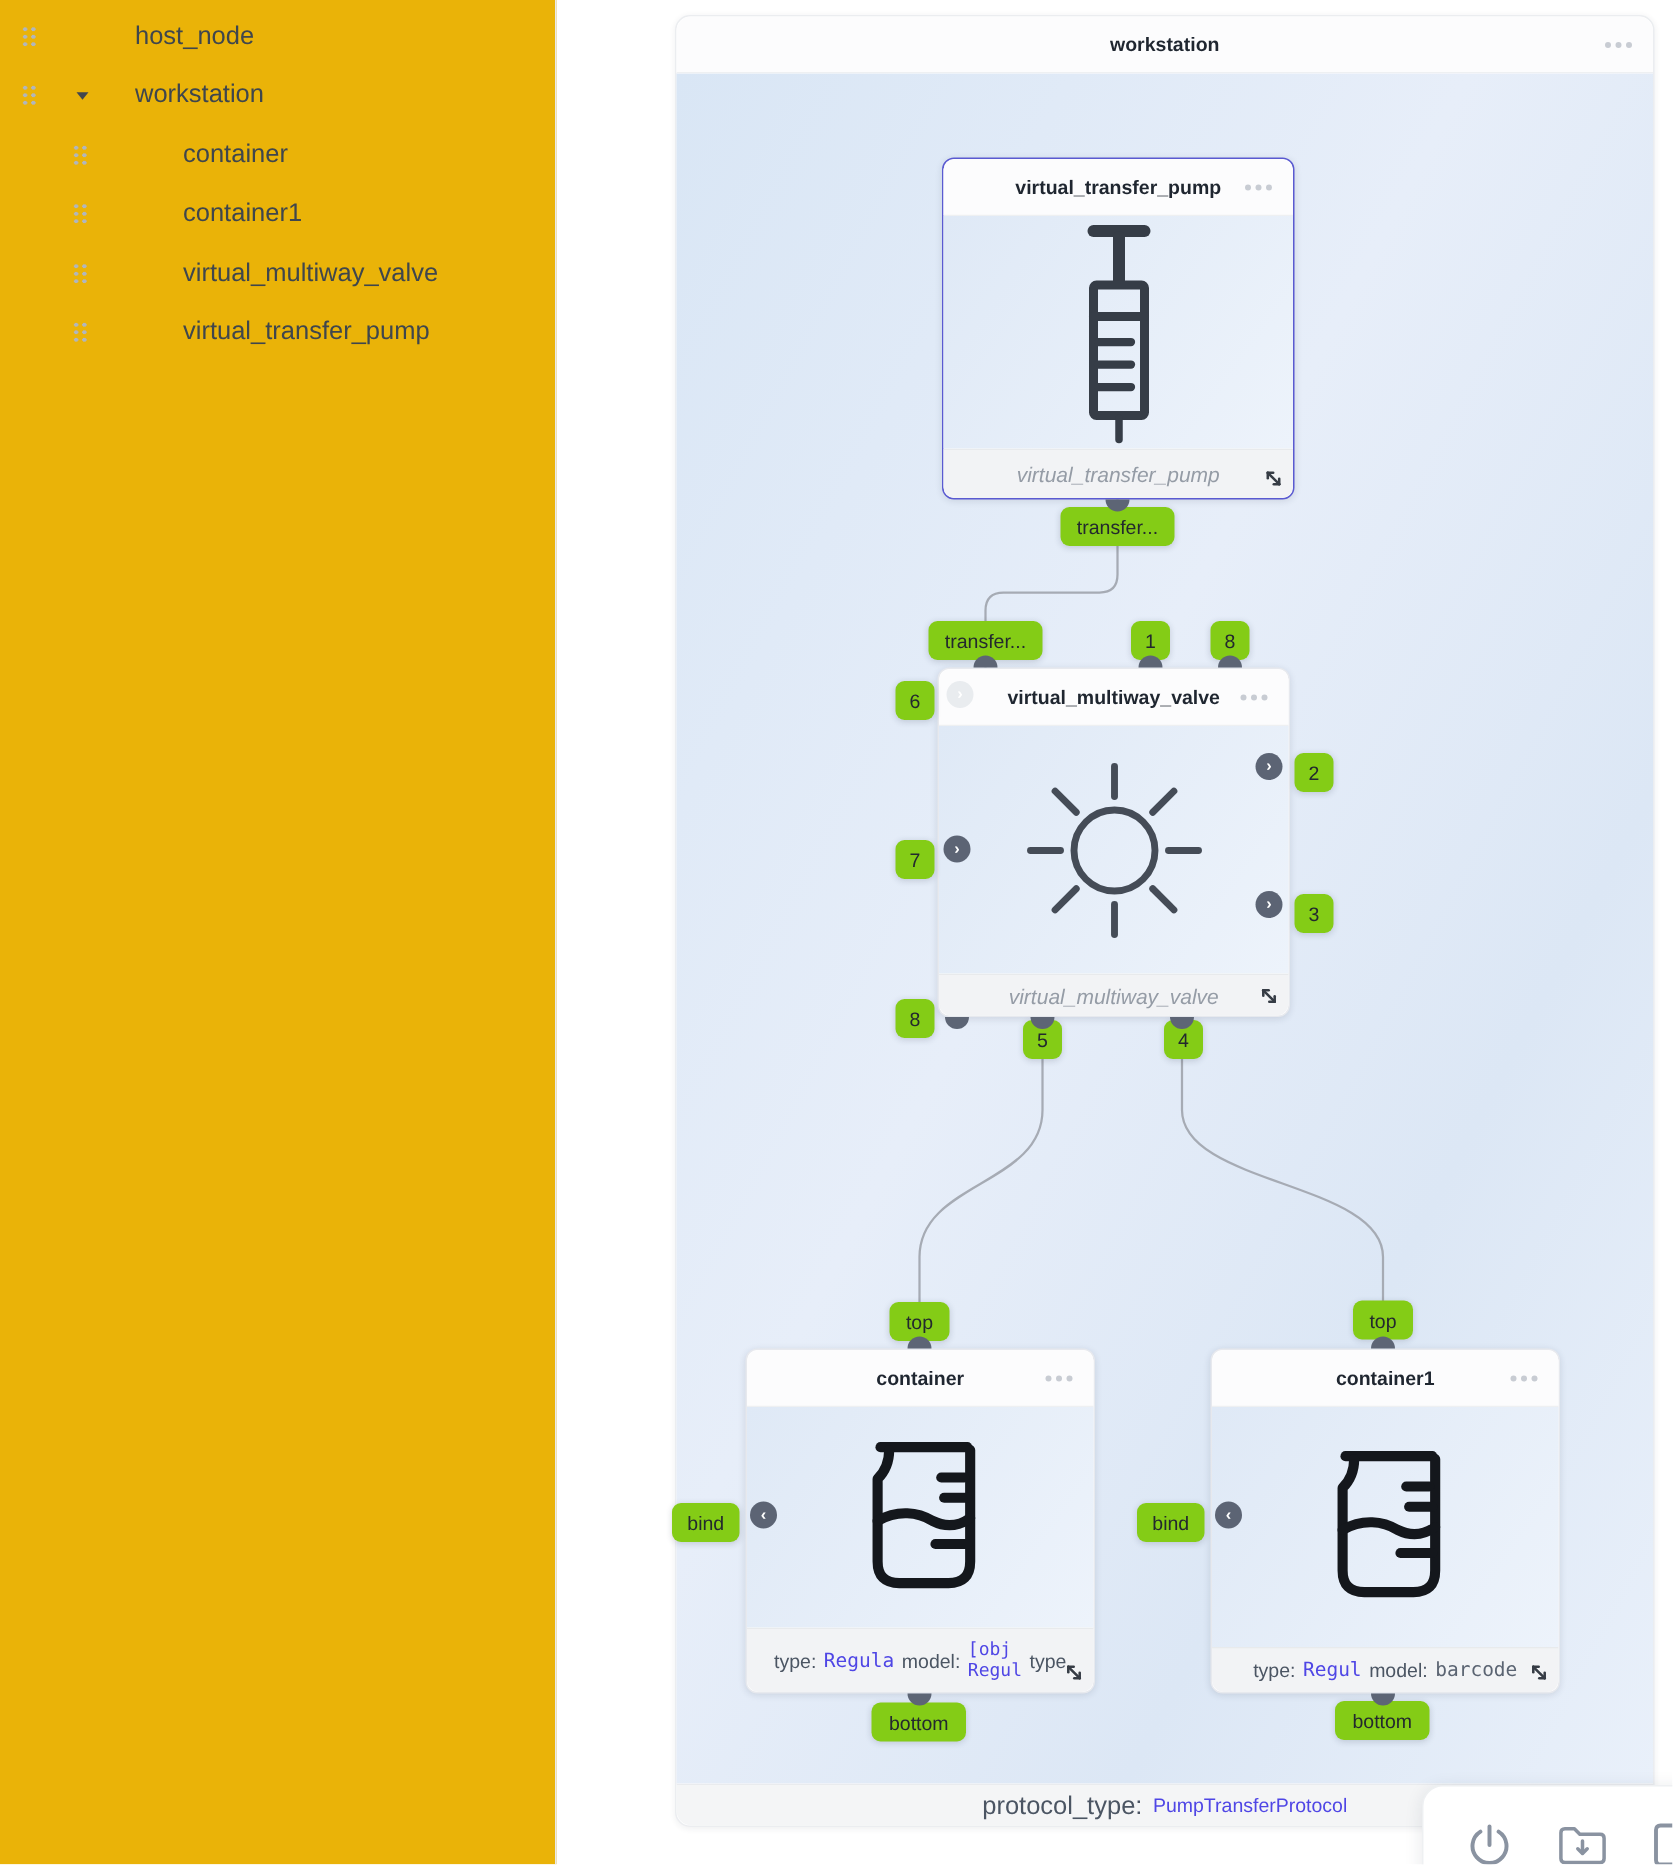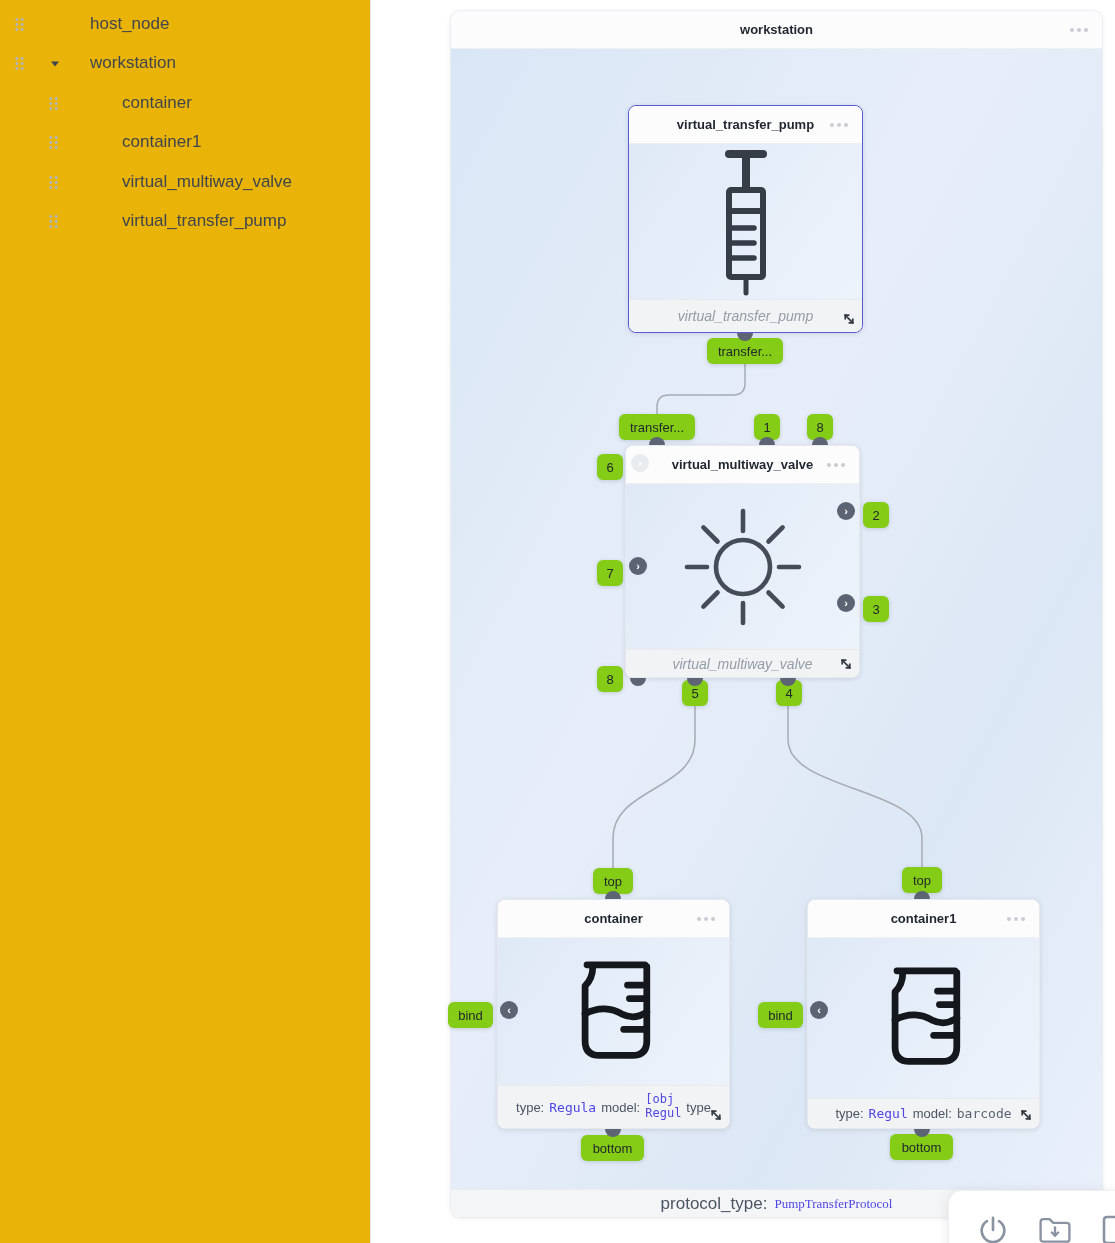--- a/index.html
+++ b/index.html
@@ -20,21 +20,21 @@
   .panel { position:absolute; left:450px; top:10px; width:653px; height:1208px; background:#fff;
     border:1px solid #ebedf0; border-radius:10px; box-shadow:0 1px 4px rgba(30,40,60,.07); z-index:1; }
   .panel-header { position:absolute; left:0; top:0; right:0; height:38px; background:#fcfcfd;
     border-bottom:1px solid #eef0f2; border-radius:10px 10px 0 0; display:flex; align-items:center; justify-content:center; }
   .panel-title { font-size:13px; font-weight:bold; color:#1f2630; }
   .panel-body { position:absolute; left:0; top:38px; right:0; bottom:28px;
     background:linear-gradient(118deg,#d9e6f5 0%,#e7eef9 42%,#dce7f5 72%,#e9f0fa 100%); }
   .panel-footer { position:absolute; left:0; bottom:0; right:0; height:28px; background:#f4f5f6;
     border-top:1px solid #e9ebee; border-radius:0 0 10px 10px; display:flex; align-items:center; justify-content:center; gap:7px; }
   .footer-label { font-size:17px; color:#4b5563; }
-  .mono-val { font-family:Liberation Serif, serif; font-size:13px; color:#4f46e5; }
+  .mono-val { font-family:Liberation Sans, sans-serif; font-size:13px; color:#4f46e5; }
 
   .more-dots { position:absolute; right:14px; top:50%; transform:translateY(-50%); display:flex; gap:3px; cursor:pointer; }
   .more-dots i { width:4px; height:4px; border-radius:50%; background:#c8ccd3; }
 
   
   .node { position:absolute; background:#fff; border:1px solid #e7e9ee; border-radius:8px;
     box-shadow:0 1px 5px rgba(30,40,60,.13); z-index:4; }
   .node.selected { border:1px solid #5a5ad1; }
   .node-header { position:absolute; left:0; top:0; right:0; height:38px; background:#fcfcfd;
     border-bottom:1px solid #eef0f2; border-radius:8px 8px 0 0; display:flex; align-items:center; justify-content:center; cursor:grab; }

